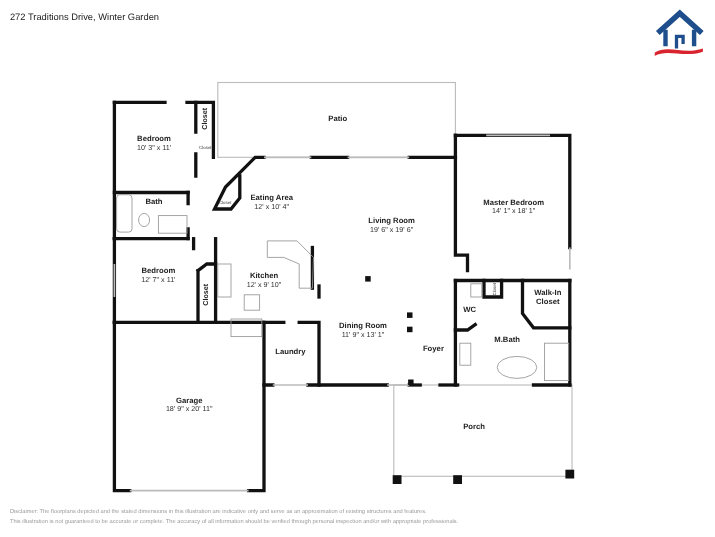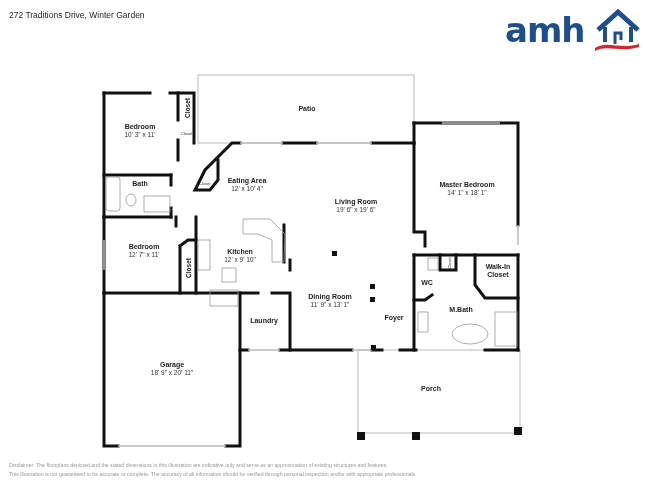--- a/index.html
+++ b/index.html
@@ -16,21 +16,20 @@
   .rot { transform: translate(-50%,-50%) rotate(-90deg); }
   .tiny { font-size: 4px; font-weight: normal; color: #333; }
   .disclaimer { position: absolute; left: 9px; top: 461px; font-size: 5.2px; color: #999; line-height: 9px; }
 </style>
 </head>
 <body>
 
 <div class="address">272 Traditions Drive, Winter Garden</div>
 
 <div class="logo">
-  <div class="logo-text">amh</div>
   <svg class="logo-house" viewBox="0 0 46 44">
     <path d="M3 22 L23 4 L43 22" fill="none" stroke="#1f4e8c" stroke-width="5" stroke-linejoin="miter"></path>
     <path d="M10 19 L10 34" stroke="#1f4e8c" stroke-width="4"></path>
     <path d="M36 19 L36 34" stroke="#1f4e8c" stroke-width="4"></path>
     <path d="M20 36 L20 25 L26 25 L26 32" fill="none" stroke="#1f4e8c" stroke-width="3"></path>
     <path d="M0 40 C12 32, 26 42, 44 36 L44 39 C26 45, 12 36, 0 43 Z" fill="#d9232e"></path>
   </svg>
 </div>
 
 <svg class="plan" viewBox="0 0 650 488">

